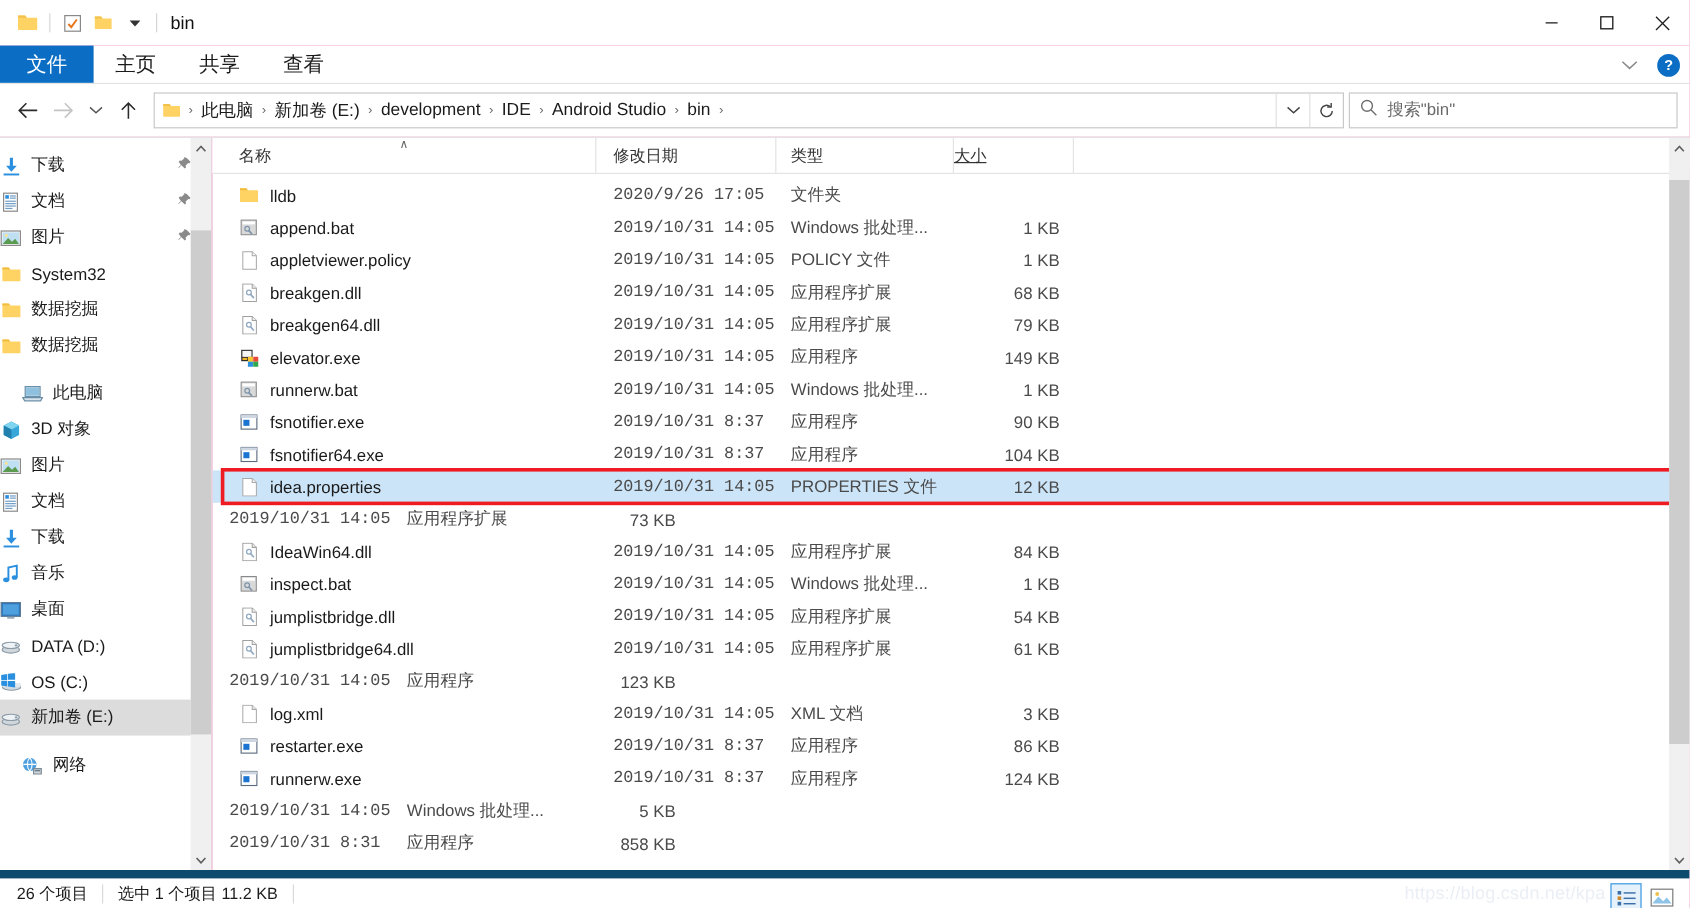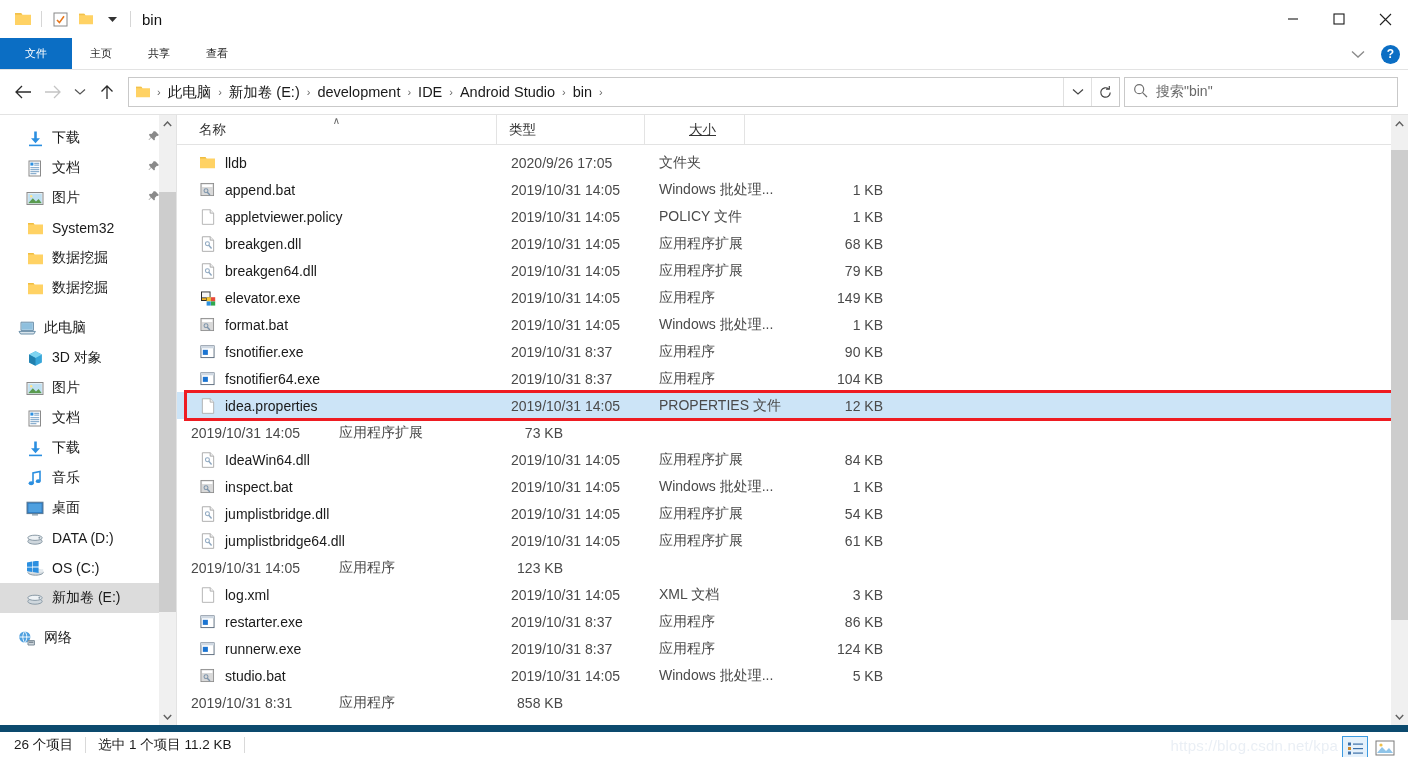--- a/index.html
+++ b/index.html
@@ -54,21 +54,21 @@
   .ribbon {
     height: 32px; flex: 0 0 32px;
     display: flex; align-items: stretch;
     background: #ffffff;
     position: relative;
     border-bottom: 1px solid #e3e3e3;
   }
   .tab {
     display: flex; align-items: center; justify-content: center;
     padding: 0 18px;
-    font-size: 11px; color: #1a1a1a;
+    font-size: 17px; color: #1a1a1a;
     min-width: 54px;
     font-family: "Liberation Sans", sans-serif;
   }
   .tab.file {
     background: #0b6ec4; color: #ffffff;
     min-width: 72px; padding: 0 22px;
   }
   .ribbon-right {
     position: absolute; right: 8px; top: 0; height: 32px;
     display: flex; align-items: center; gap: 10px;
@@ -135,21 +135,21 @@
   
   .navpane {
     width: 176px; flex: 0 0 176px;
     background: #ffffff;
     position: relative;
     overflow: hidden;
   }
   .nav-list { padding-top: 8px; }
   .nav-item {
     height: 30px; display: flex; align-items: center;
-    padding-left: 26px; gap: 8px; position: relative;
+    gap: 8px; position: relative;
   }
   .nav-item.root { padding-left: 18px; }
   .nav-item.sel { background: #dcdcdc; }
   .nav-label {
     font-size: 14px; color: #1a1a1a; white-space: nowrap;
     font-family: "Liberation Sans", sans-serif;
   }
   .nav-ico { width: 18px; height: 18px; flex: 0 0 18px;
              display: flex; align-items: center; justify-content: center; }
   .pin {
@@ -191,21 +191,21 @@
   .col {
     display: flex; align-items: center;
     font-size: 13.5px; color: #333;
     border-right: 1px solid #e3e3e3;
     position: relative;
     font-family: "Liberation Sans", sans-serif;
   }
   .col.c-name { width: 320px; flex: 0 0 320px; padding-left: 22px; }
   .col.c-date { width: 150px; flex: 0 0 150px; padding-left: 14px; }
   .col.c-type { width: 148px; flex: 0 0 148px; padding-left: 12px; }
-  .col.c-size { width: 100px; flex: 0 0 100px; justify-content: flex-end; padding-right: 28px; text-decoration: underline; }
+  .col.c-size { width: 100px; flex: 0 0 100px; justify-content: flex-start; padding-right: 28px; text-decoration: underline; }
   .col.c-rest { flex: 1 1 auto; border-right: none; }
   .sortmark {
     position: absolute; left: 50%; top: 1px; transform: translateX(-50%);
     font-size: 10px; color: #666; line-height: 1;
   }
 
   .rows {
     flex: 1 1 auto; overflow: hidden; position: relative;
     padding-top: 4px;
   }
@@ -215,21 +215,21 @@
   }
   .row.sel { background: #cce4f7; }
   .cell {
     font-size: 14px; color: #1a1a1a; white-space: nowrap; overflow: hidden;
     font-family: "Liberation Sans", sans-serif;
   }
   .cell.c-name {
     width: 320px; flex: 0 0 320px;
     display: flex; align-items: center; gap: 9px; padding-left: 22px;
   }
-  .cell.c-date { width: 150px; flex: 0 0 150px; padding-left: 14px; color: #4a4a4a; }
+  .cell.c-date { width: 150px; flex: 0 0 150px; padding-left: 14px; color: #4a4a4a; font-family: Liberation Mono, monospace; }
   .cell.c-type { width: 148px; flex: 0 0 148px; padding-left: 12px; color: #4a4a4a;
                  text-overflow: ellipsis; }
   .cell.c-size { width: 100px; flex: 0 0 100px; text-align: right;
                  padding-right: 12px; color: #4a4a4a; }
   .fico { width: 17px; height: 17px; flex: 0 0 17px;
           display: flex; align-items: center; justify-content: center; }
 
   .redbox {
     position: absolute; left: 7px; right: 9px;
     height: 31px;
@@ -630,20 +630,23 @@
     </div>
 
     <div class="splitter"></div>
 
     <div class="filepane">
       <div class="colhead">
         <div class="col c-name">
           <span class="sortmark">∧</span>
           <span>名称</span>
         </div>
+        <div class="col c-date">
+          <span>修改日期</span>
+        </div>
         <div class="col c-type">
           <span>类型</span>
         </div>
         <div class="col c-size">
           <span>大小</span>
         </div>
         <div class="col c-rest"></div>
       </div>
 
       <div class="rows" id="rows">
@@ -745,21 +748,21 @@
           <div class="row">
             <div class="cell c-name">
               <span class="fico">
                 <svg width="15" height="15" viewBox="0 0 16 16">
                   <rect x="1" y="1.5" width="13.5" height="13" fill="#d9d9d9" stroke="#8a8a8a" stroke-width=".9"></rect>
                   <rect x="2.2" y="2.7" width="11" height="2.6" fill="#ffffff"></rect>
                   <circle cx="6.4" cy="9.2" r="2.1" fill="none" stroke="#7c94ab" stroke-width="1.1"></circle>
                   <path d="M7.6 10.6l3 3.2" stroke="#7c94ab" stroke-width="1.5"></path>
                 </svg>
               </span>
-              <span>format.bat</span>
+              <span>runnerw.bat</span>
             </div>
             <div class="cell c-date">2019/10/31 14:05</div>
             <div class="cell c-type">Windows 批处理...</div>
             <div class="cell c-size">1 KB</div>
           </div>
           <div class="row">
             <div class="cell c-name">
               <span class="fico">
                 <svg width="15" height="15" viewBox="0 0 16 16">
                   <rect x="1" y="2" width="14" height="12.5" fill="#fff" stroke="#5b6b7d" stroke-width="1"></rect>
@@ -915,31 +918,20 @@
                   <rect x="3" y="6.2" width="5.4" height="5.4" fill="#1b74d1"></rect>
                 </svg>
               </span>
               <span>runnerw.exe</span>
             </div>
             <div class="cell c-date">2019/10/31 8:37</div>
             <div class="cell c-type">应用程序</div>
             <div class="cell c-size">124 KB</div>
           </div>
           <div class="row">
-            <div class="cell c-name">
-              <span class="fico">
-                <svg width="15" height="15" viewBox="0 0 16 16">
-                  <rect x="1" y="1.5" width="13.5" height="13" fill="#d9d9d9" stroke="#8a8a8a" stroke-width=".9"></rect>
-                  <rect x="2.2" y="2.7" width="11" height="2.6" fill="#ffffff"></rect>
-                  <circle cx="6.4" cy="9.2" r="2.1" fill="none" stroke="#7c94ab" stroke-width="1.1"></circle>
-                  <path d="M7.6 10.6l3 3.2" stroke="#7c94ab" stroke-width="1.5"></path>
-                </svg>
-              </span>
-              <span>studio.bat</span>
-            </div>
             <div class="cell c-date">2019/10/31 14:05</div>
             <div class="cell c-type">Windows 批处理...</div>
             <div class="cell c-size">5 KB</div>
           </div>
           <div class="row">
             <div class="cell c-date">2019/10/31 8:31</div>
             <div class="cell c-type">应用程序</div>
             <div class="cell c-size">858 KB</div>
           </div>
         </div>

